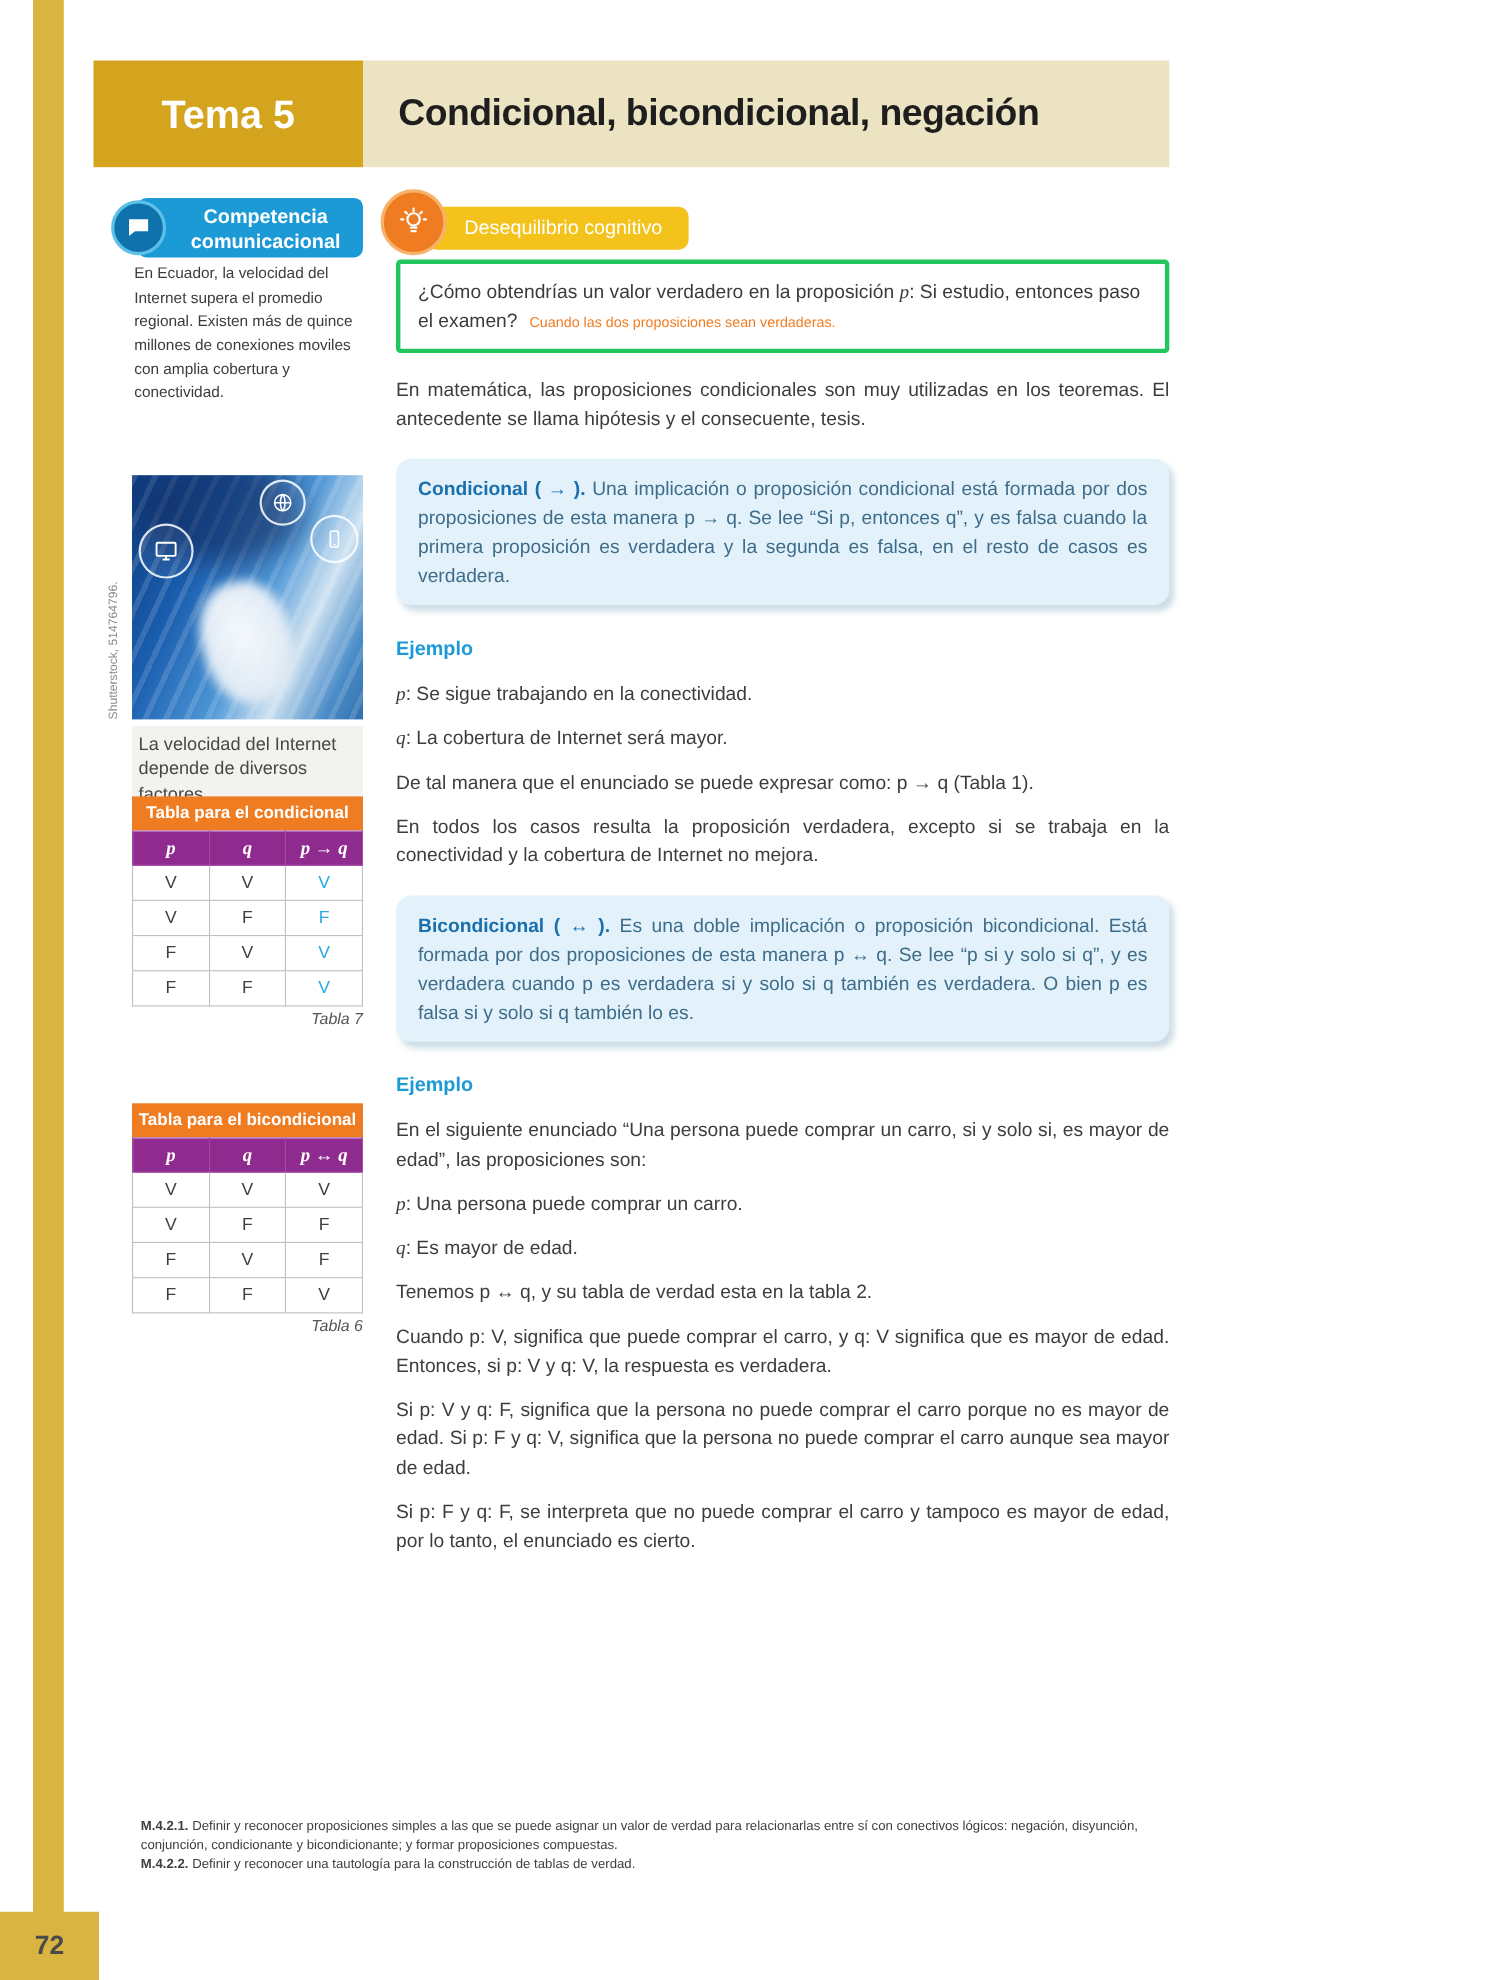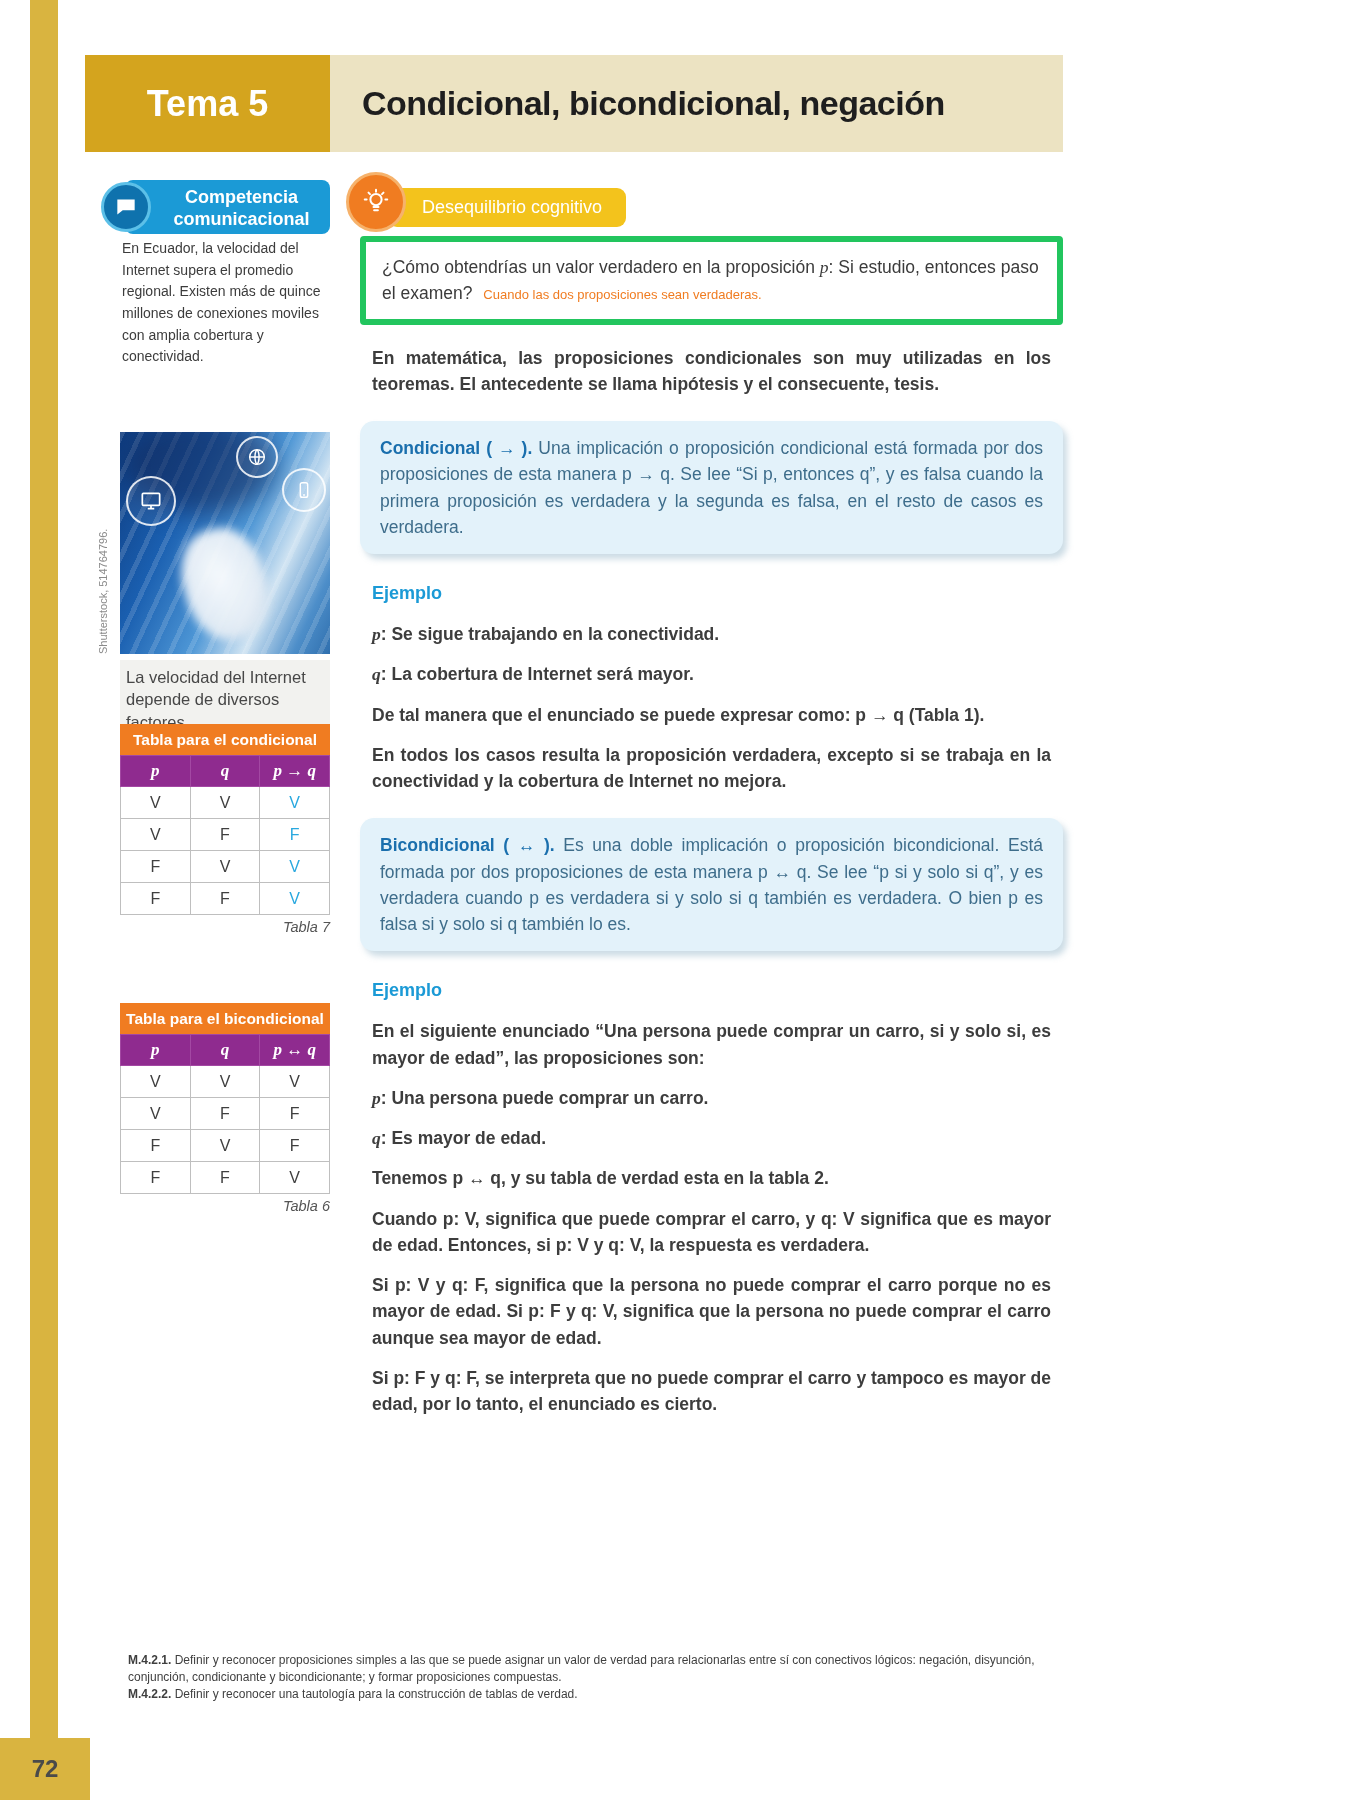--- a/index.html
+++ b/index.html
@@ -55,29 +55,29 @@
   .truth-table table{border-collapse:collapse;width:100%;background:#fff;}
   .truth-table th{background:#8f2b8f;color:#fff;font-family:"Liberation Serif",serif;font-style:italic;
             font-weight:bold;font-size:17px;padding:5px 0;border:1px solid #a348a3;}
   .truth-table td{border:1px solid #bfbfbf;text-align:center;font-size:16px;color:#3f3f3f;
             height:29px;width:33.3%;}
   .truth-table td.blue{color:#29a8df;}
   .tt-caption{text-align:right;font-style:italic;font-size:14.5px;color:#555;margin-top:4px;}
 
   
   .main{position:absolute;left:360px;top:178px;width:703px;}
-  .main p{margin:12px;font-weight:bold;}
+  .main p{margin:0;}
 
   .deseq-row{position:relative;height:50px;}
   .deseq-circle{position:absolute;left:-14px;top:-6px;width:54px;height:54px;border-radius:50%;
                 background:#f07c21;border:3px solid #f6b26b;display:flex;align-items:center;justify-content:center;z-index:2;}
   .deseq-pill{position:absolute;left:28px;top:10px;background:#f3c31c;border-radius:9px;
               padding:9px 24px 9px 34px;color:#fff;font-weight:normal;font-size:18px;}
 
-  .question-box{margin-top:8px;border:6px solid #22c55e;border-radius:4px;padding:12px 16px;
+  .question-box{margin-top:8px;border:4px solid #22c55e;border-radius:4px;padding:12px 16px;
                 font-size:17.5px;line-height:1.5;color:#3b3b3b;}
   .question-box .answer{color:#f07c21;font-size:13px;margin-left:6px;}
 
   .para{margin-top:0;font-size:17.5px;line-height:1.5;color:#3d3d3d;text-align:justify;}
   .mt20{margin-top:20px !important;}
   .mt14{margin-top:14px !important;}
 
   .info-box{margin-top:24px;background:#e3f2fa;border-radius:14px;padding:14px 20px;
             font-size:17.5px;line-height:1.5;color:#3e6d8b;text-align:justify;
             box-shadow:4px 5px 6px rgba(110,155,180,.35);}

